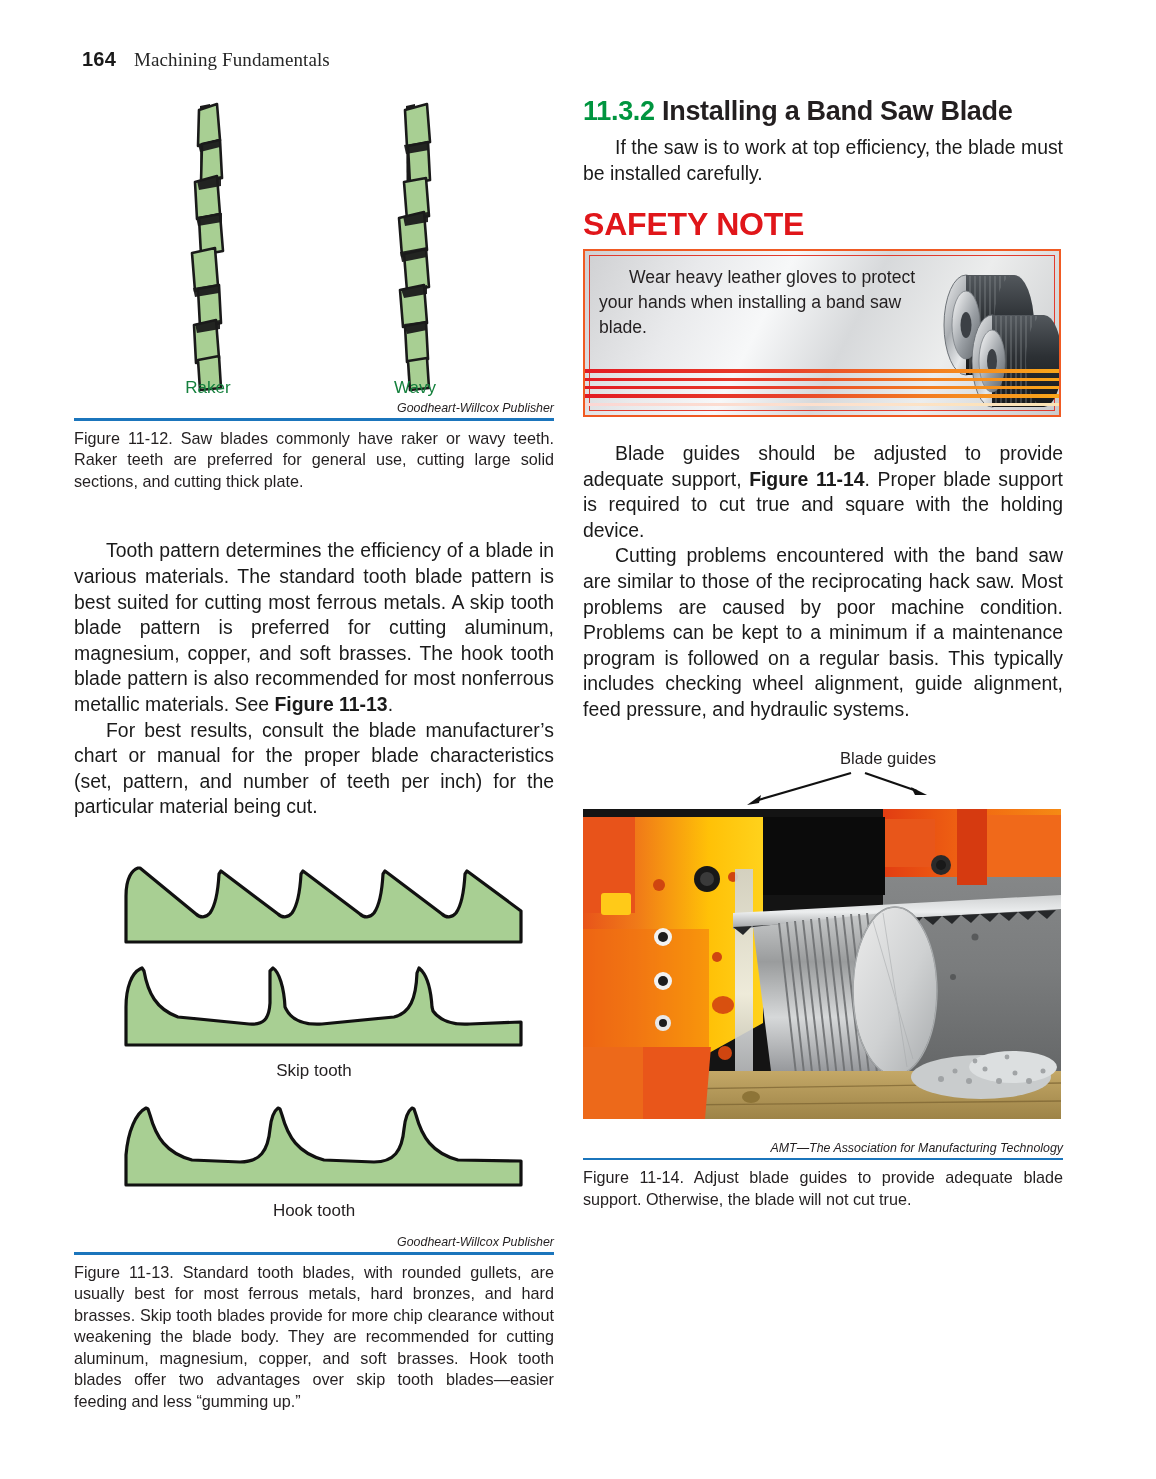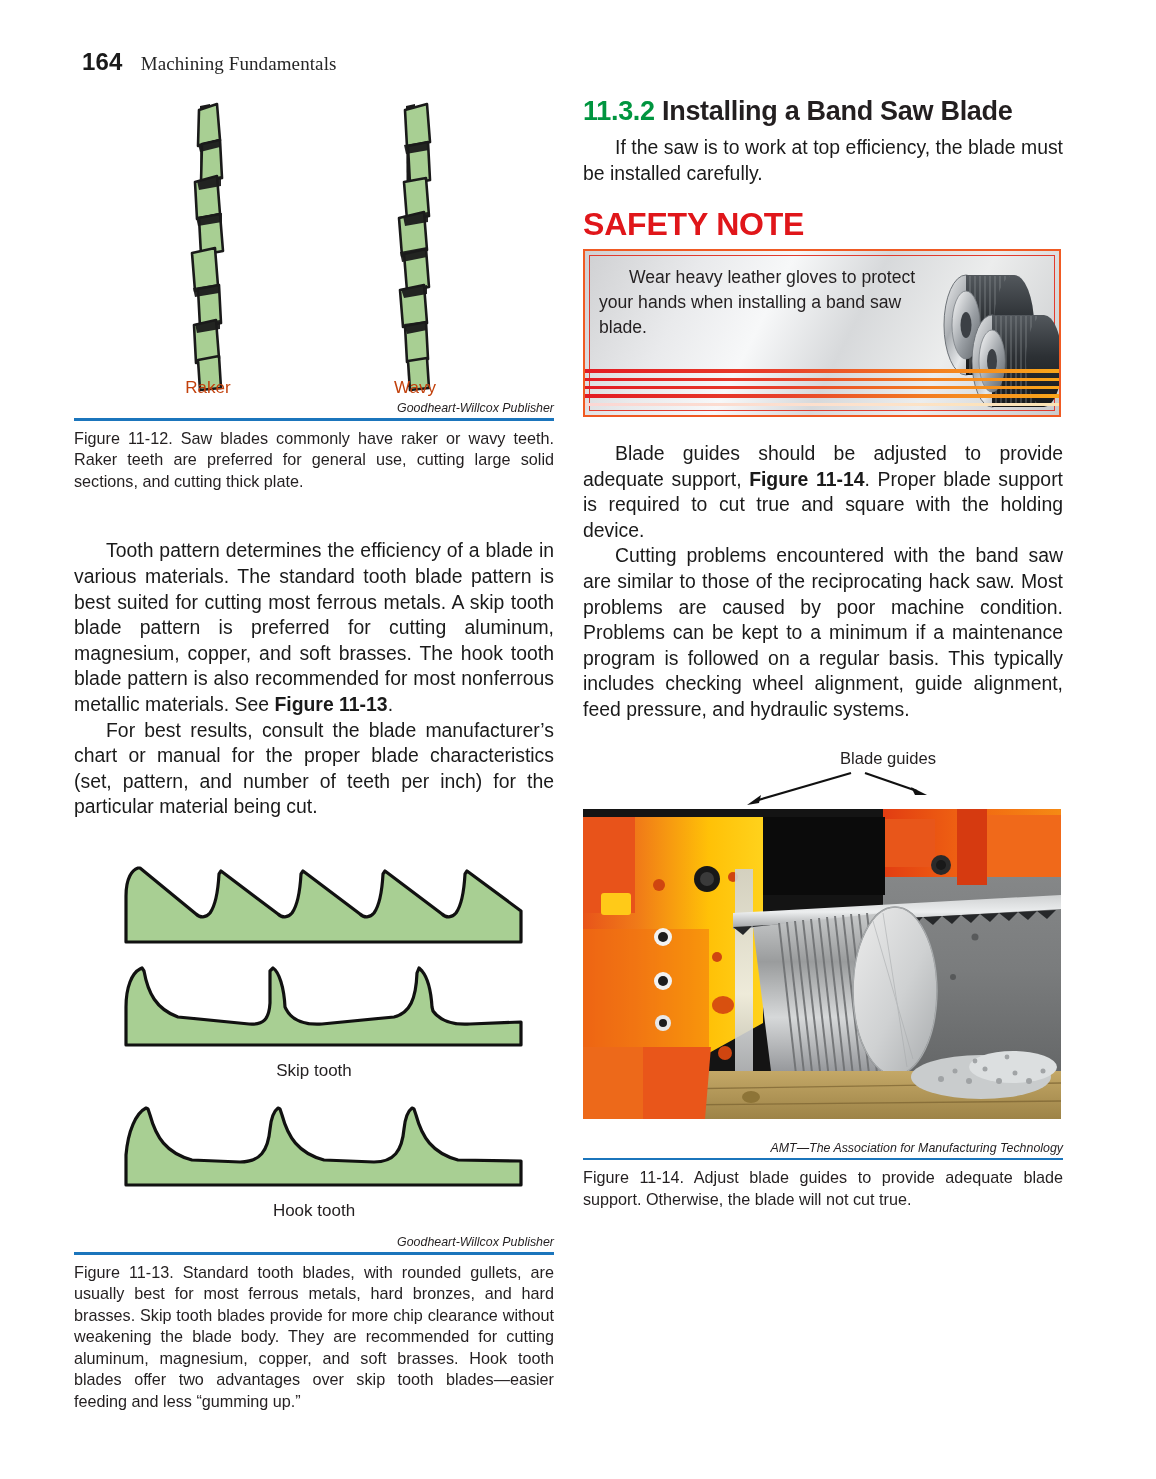--- a/index.html
+++ b/index.html
@@ -24,21 +24,21 @@
     top: 48px;
     width: 600px;
     height: 26px;
     display: flex;
     align-items: baseline;
     gap: 18px;
   }
   #page-header .folio {
     font-family: "Liberation Sans", "DejaVu Sans", sans-serif;
     font-weight: bold;
-    font-size: 24px;
+    font-size: 20px;
     letter-spacing: 0.2px;
     color: #1a1a1a;
   }
   #page-header .book-title {
     font-family: "Liberation Serif", "DejaVu Serif", serif;
     font-size: 19px;
     color: #262626;
     letter-spacing: 0.1px;
   }
 
@@ -161,21 +161,21 @@
     margin: 0;
   }
   .caption .lbl { font-weight: normal; }
 
   
   #fig-11-12-art { position: relative; height: 305px; }
   .blade-label {
     position: absolute;
     font-family: "Liberation Sans", "DejaVu Sans", sans-serif;
     font-size: 17px;
-    color: #c2410c;
+    color: #15803d;
     text-align: center;
     width: 120px;
   }
 
   
   .tooth-row { position: relative; }
   .tooth-caption {
     font-family: "Liberation Sans", "DejaVu Sans", sans-serif;
     font-size: 17px;
     color: #231f20;

